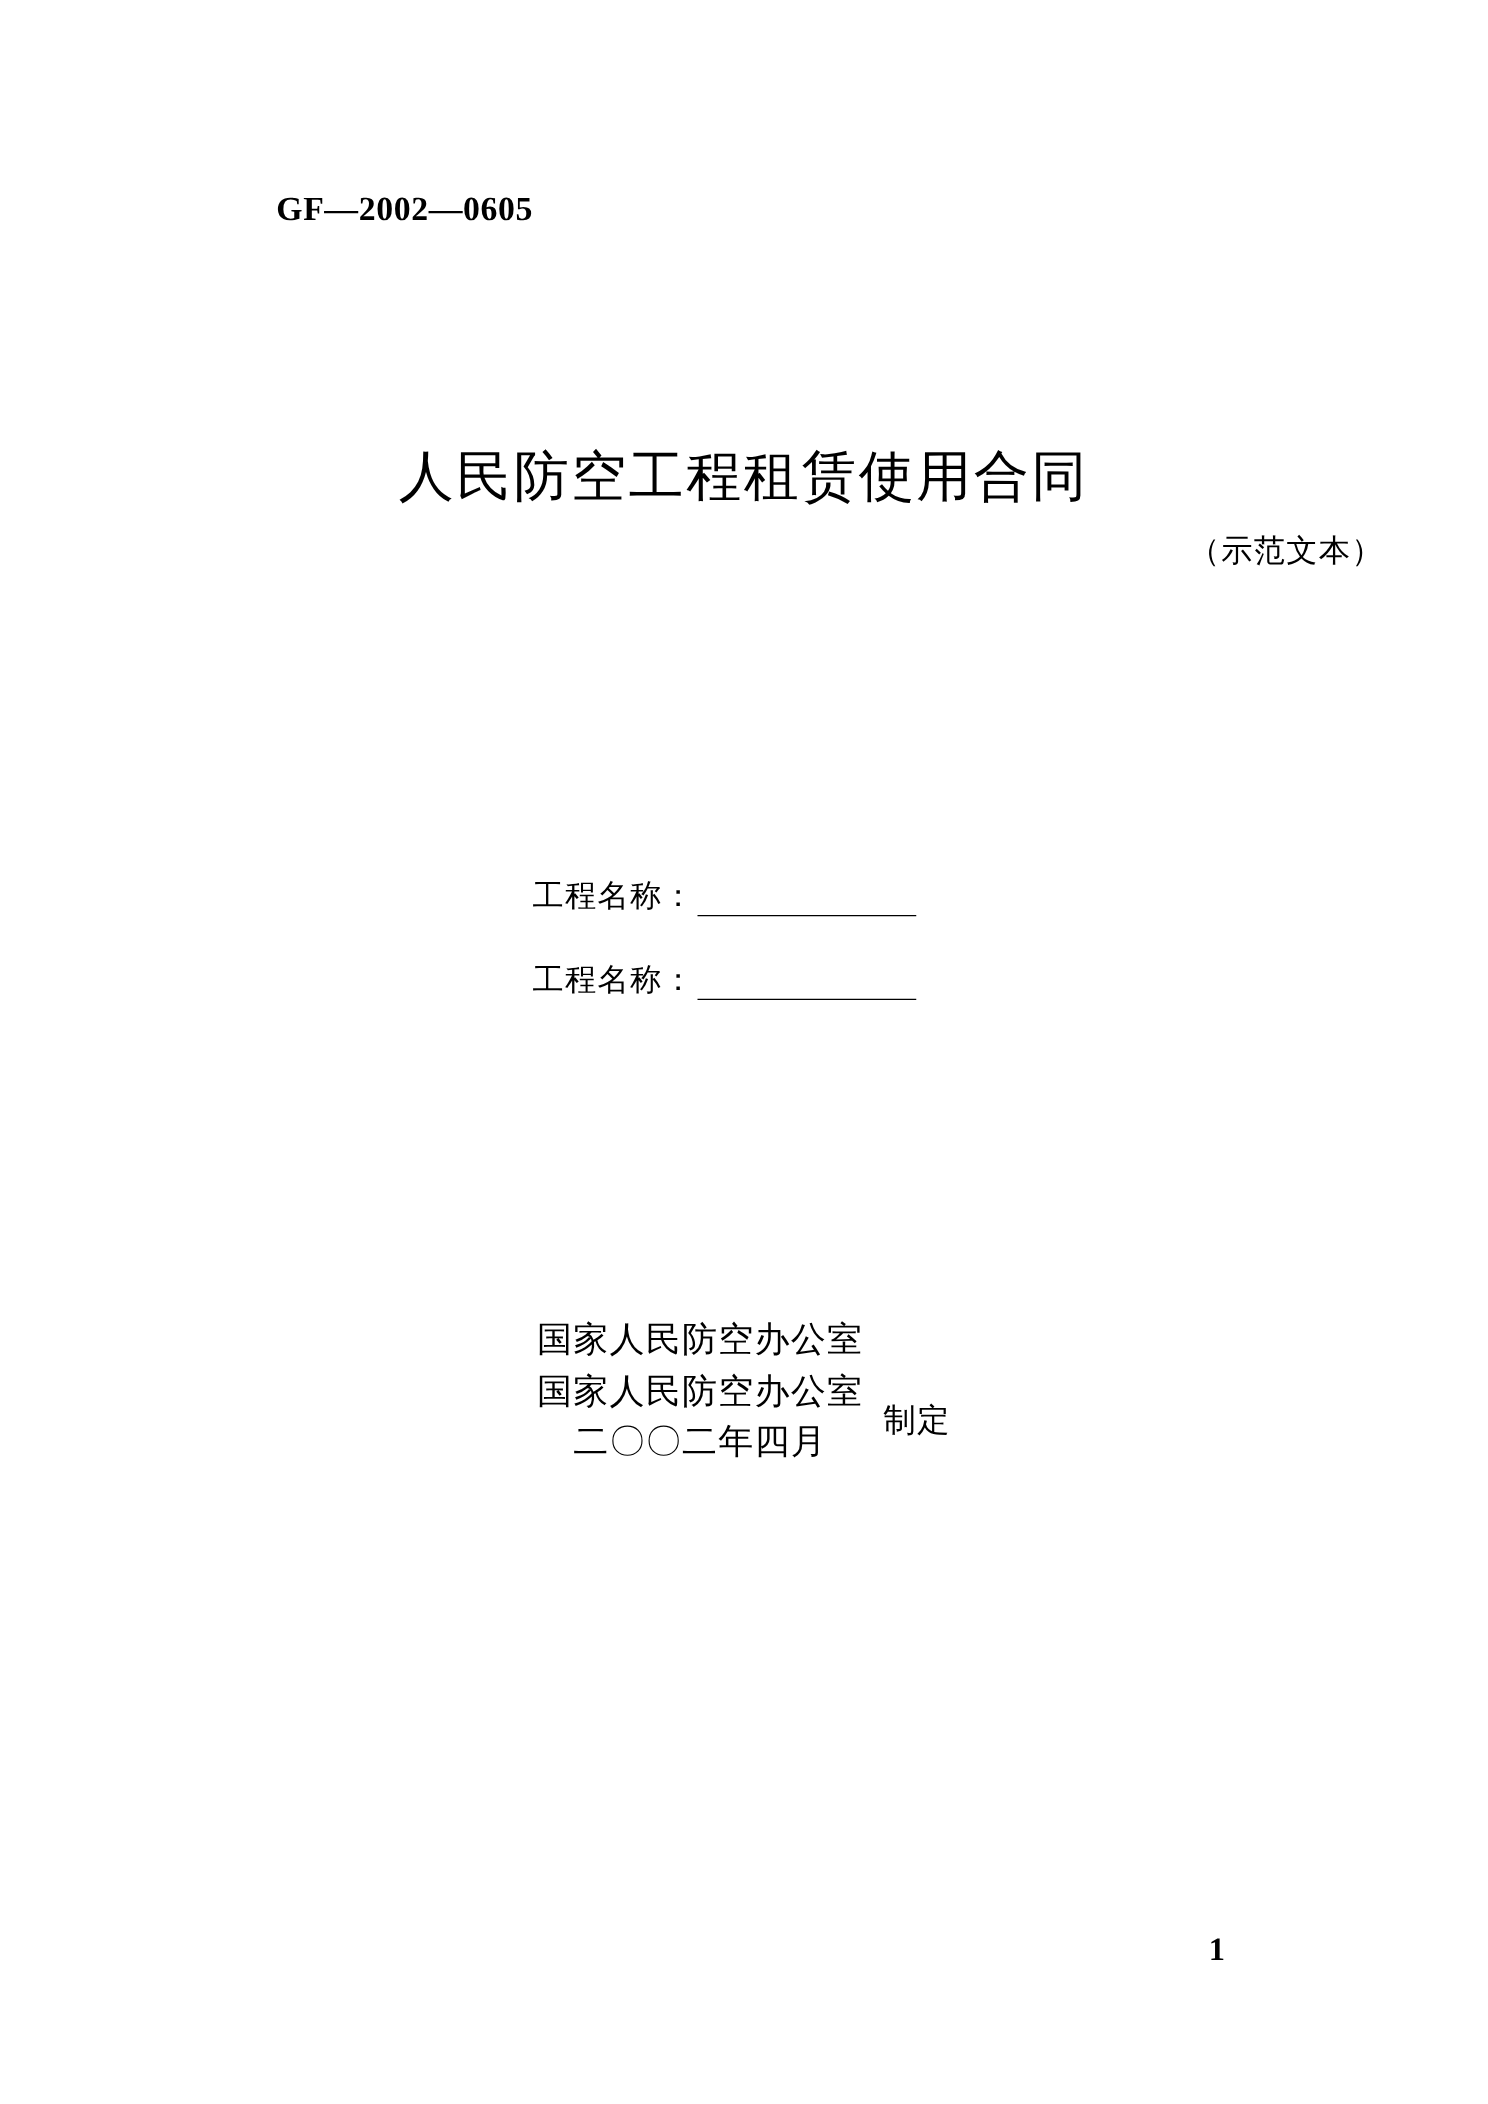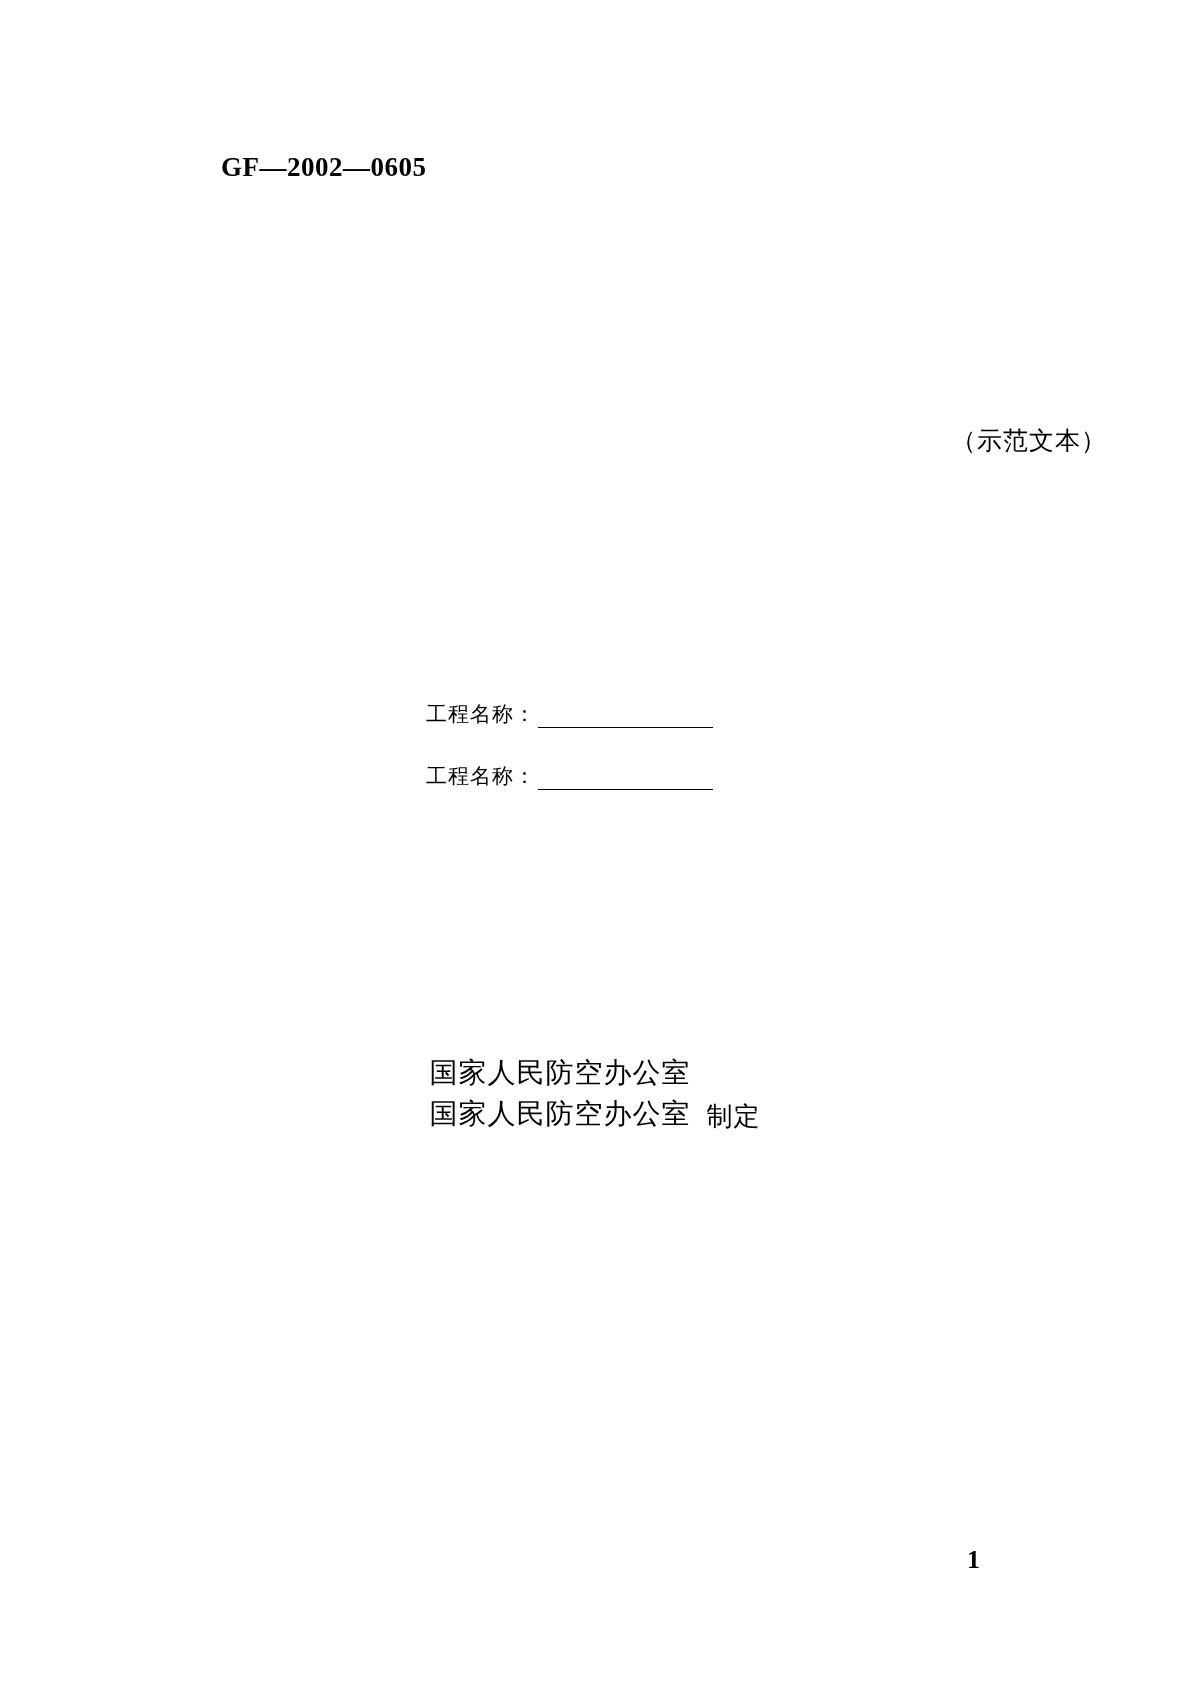--- a/index.html
+++ b/index.html
@@ -51,23 +51,23 @@
     padding-left: 48px;
   }
   .field-block {
     position: absolute;
     left: 343px;
     top: 700px;
     width: 520px;
   }
   .field-row {
     display: flex;
-    align-items: center;
+    align-items: flex-end;
     margin-bottom: 34px;
-    font-size: 21px;
+    font-size: 25px;
   }
   .field-label {
     white-space: nowrap;
     letter-spacing: 1px;
   }
   .field-line {
     display: inline-block;
     width: 175px;
     border-bottom: 1.5px solid #000;
     height: 26px;
@@ -104,20 +104,21 @@
     font-weight: bold;
   }
 </style>
 </head>
 <body>
 
 <div class="page">
 
   <div class="doc-code">GF—2002—0605</div>
 
+  <div class="main-title">人民防空工程租赁使用合同</div>
 
   <div class="sub-title">（示范文本）</div>
 
   <div class="field-block">
 
     <div class="field-row">
       <span class="field-label">工程名称：</span>
       <span class="field-line"></span>
     </div>
 
@@ -125,19 +126,20 @@
       <span class="field-label">工程名称：</span>
       <span class="field-line"></span>
     </div>
 
   </div>
 
   <div class="issuer-block">
     <div class="issuer-lines">
       <div>国家人民防空办公室</div>
       <div>国家人民防空办公室</div>
+      <div>二〇〇二年四月</div>
     </div>
     <div class="issuer-suffix">制定</div>
   </div>
 
   <div class="page-number">1</div>
 
 </div>
 
 </body></html>

